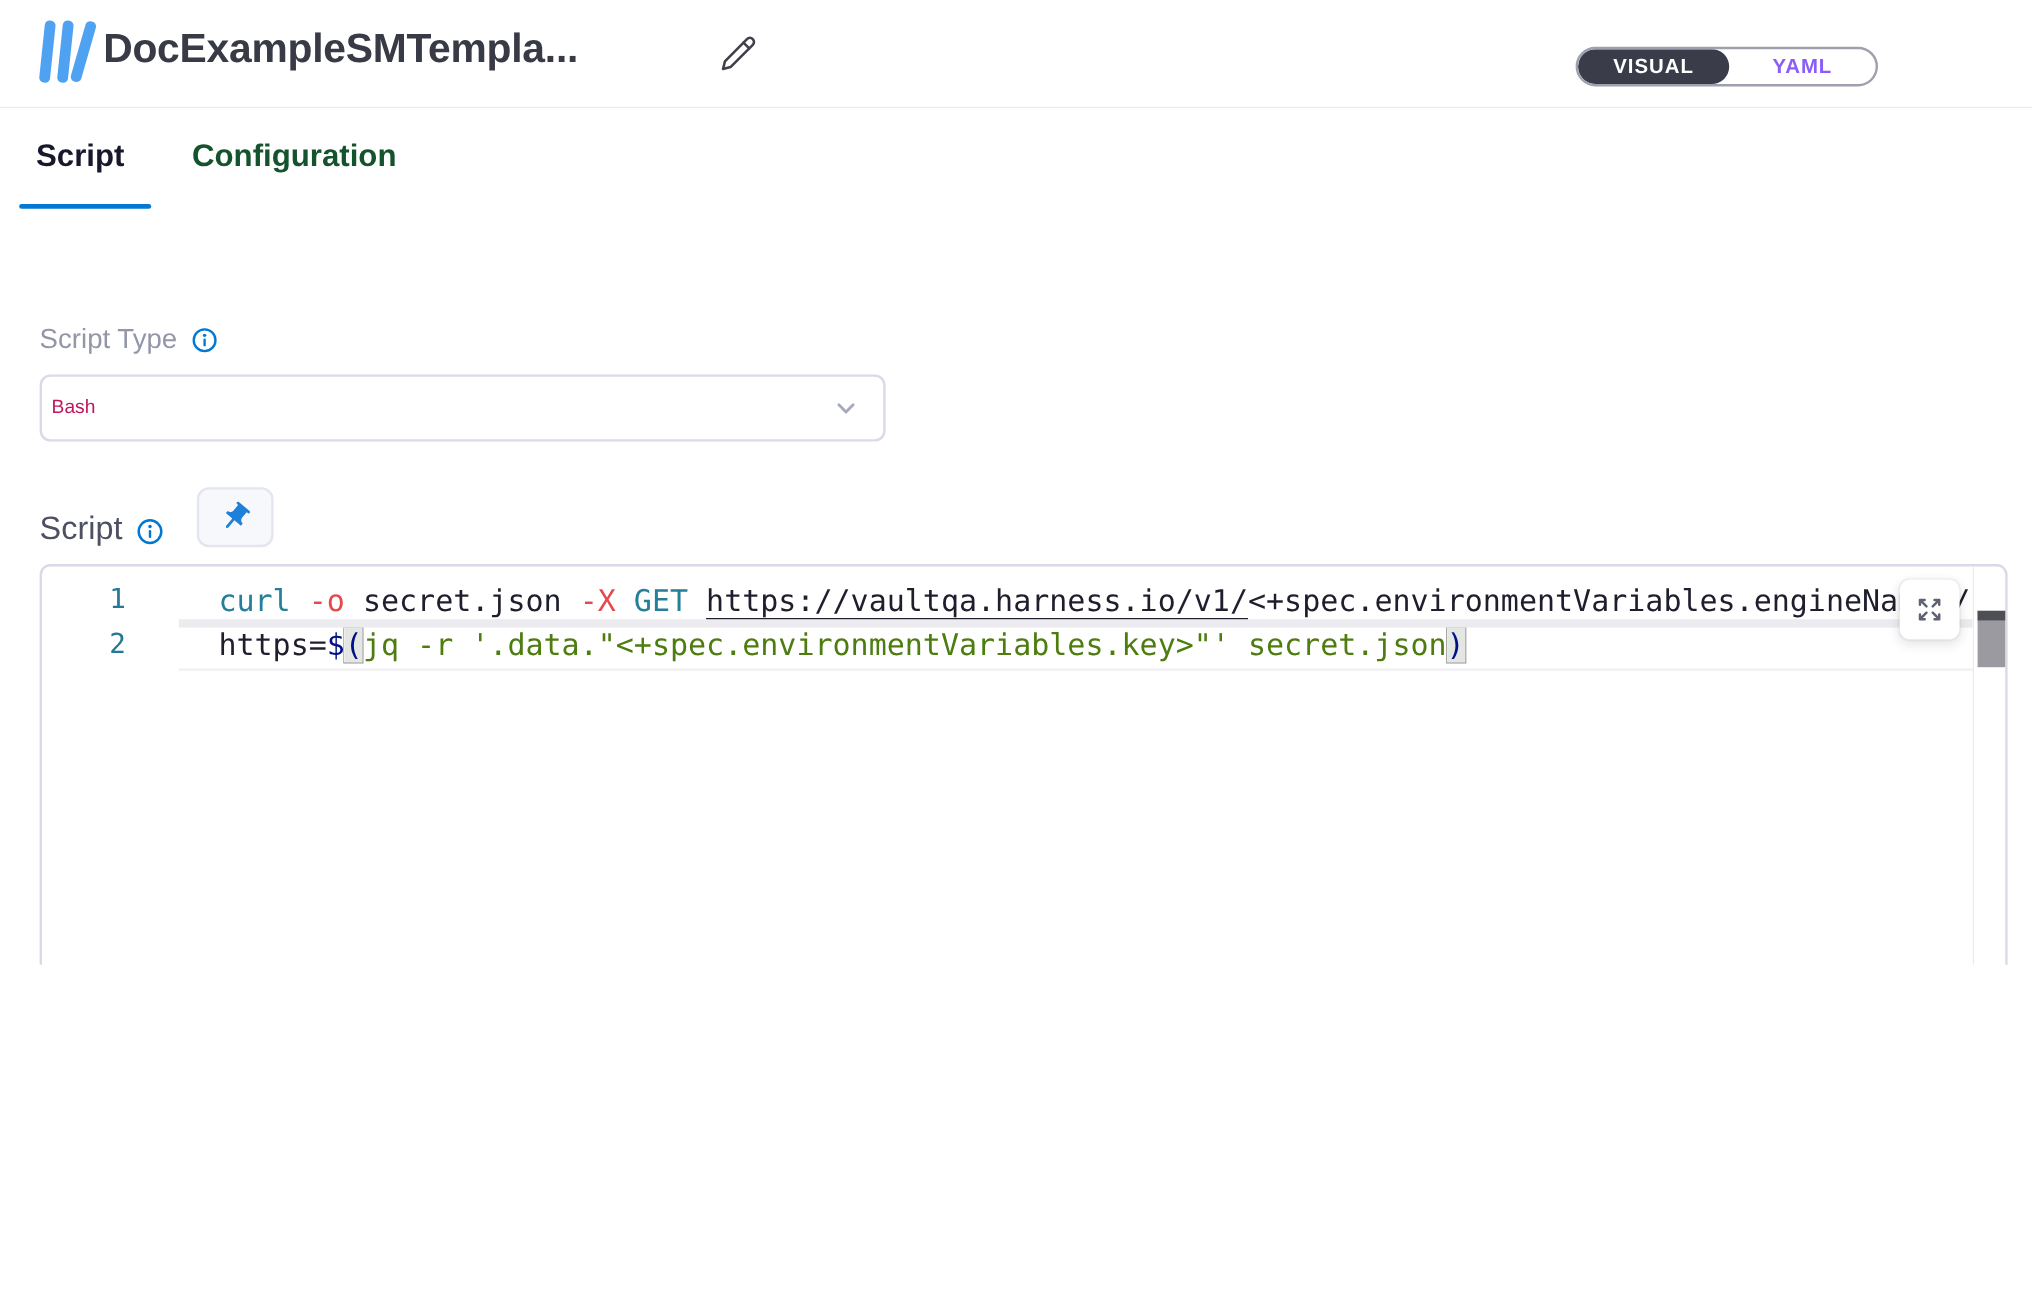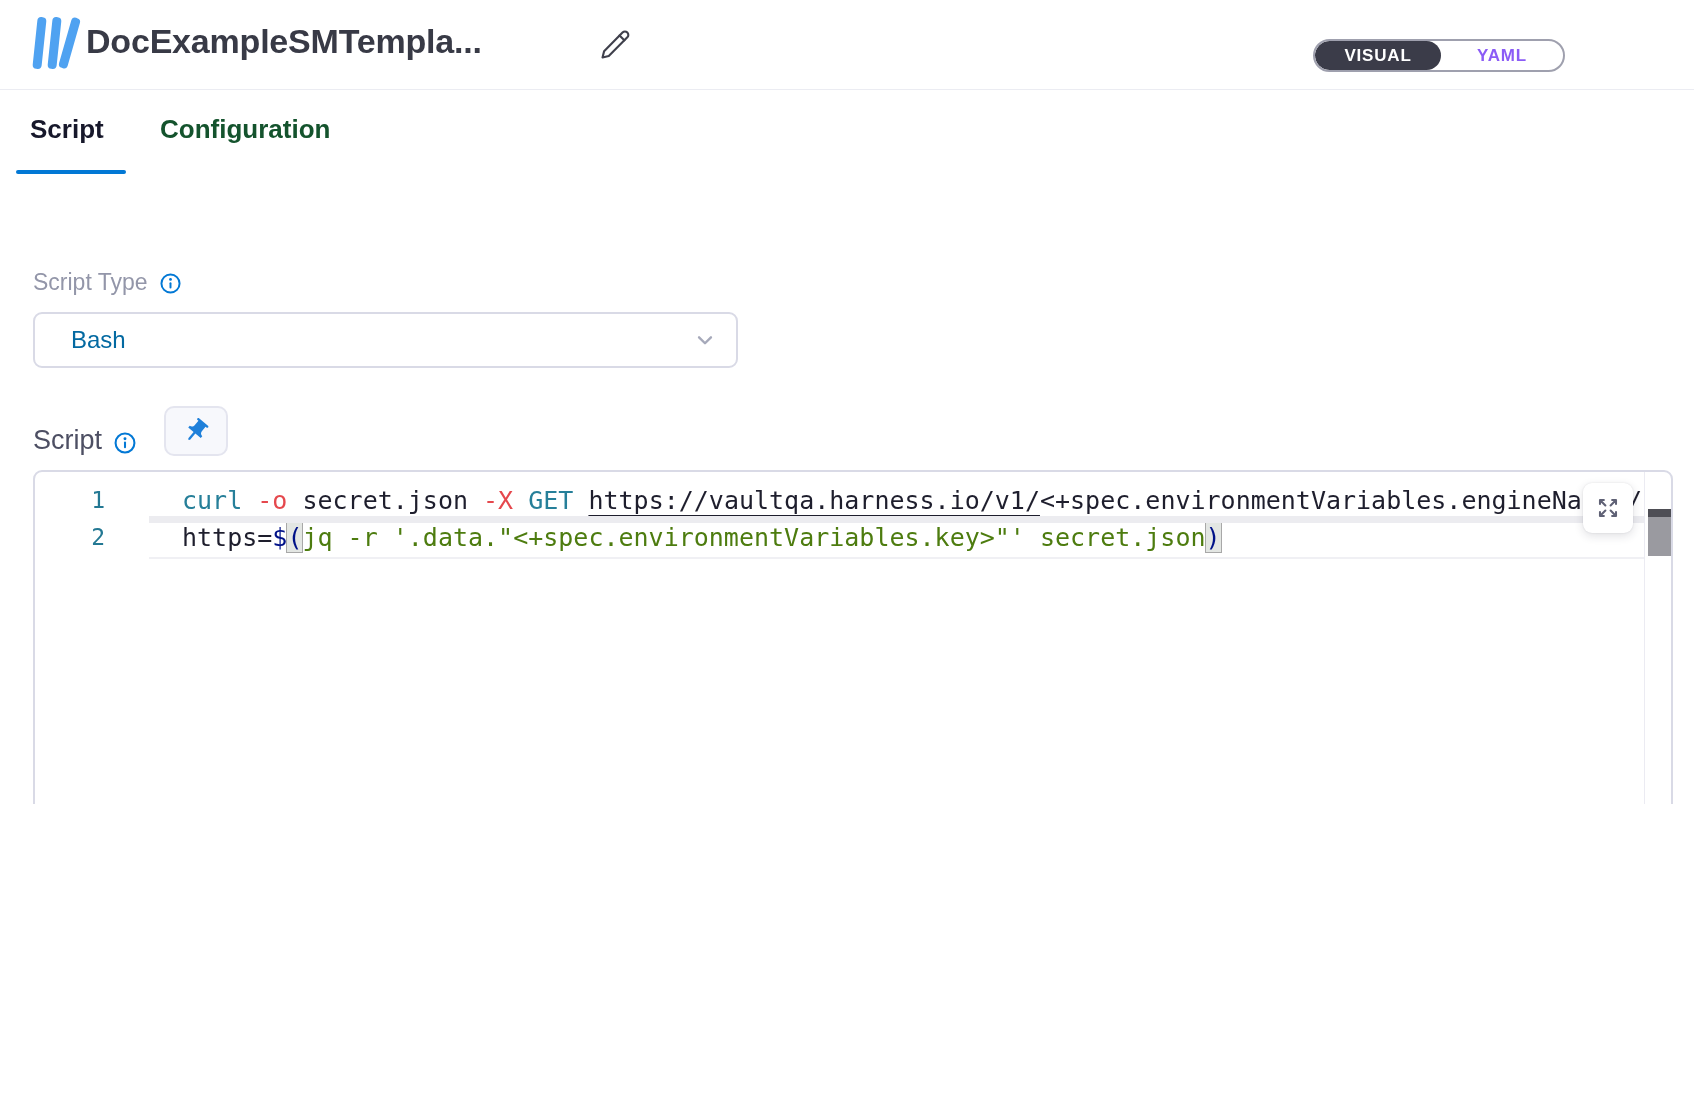--- a/index.html
+++ b/index.html
@@ -25,21 +25,21 @@
   .tab { position:absolute; top:114px; font-size:26px; cursor:pointer; }
   .tab-script { left:30px; font-weight:bold; color:#17182b; }
   .tab-config { left:160px; font-weight:bold; color:#14532d; }
   .tab-underline { position:absolute; left:16px; top:170px; width:110px; height:4px; background:#0278d5; border-radius:2px; }
 
   
   .label-row { position:absolute; display:flex; align-items:flex-end; gap:10px; }
   .stype-row { left:33px; top:264px; height:32px; }
   .stype-label { font-size:23px; color:#9396a9; }
   .select-box { position:absolute; left:33px; top:312px; width:705px; height:56px; border:2px solid #d9dae6; border-radius:9px; background:#fff; display:flex; align-items:center; cursor:pointer; }
-  .select-value { margin-left:36px; font-size:24px; color:#0369a1; flex:1; }
+  .select-value { margin-left:8px; font-size:16px; color:#be185d; flex:1; }
   .select-box .chev { margin-right:18px; }
 
   .script-row { left:33px; top:406px; height:50px; }
   .script-label { font-size:27px; color:#4d4f63; }
   .pin-btn { width:64px; height:50px; margin-left:16px; background:#f7f8fc; border:2px solid #e4e5ef; border-radius:10px; display:flex; align-items:center; justify-content:center; cursor:pointer; }
 
   
   .editor { position:absolute; left:33px; top:470px; width:1640px; height:614px; border:2px solid #d9dae6; border-radius:9px; background:#fff; overflow:hidden; }
   .gutter { position:absolute; left:0; top:10px; width:70px; text-align:right; font-family:"DejaVu Sans Mono", monospace; font-size:23px; }
   .gutter .ln { height:37px; line-height:37px; }

